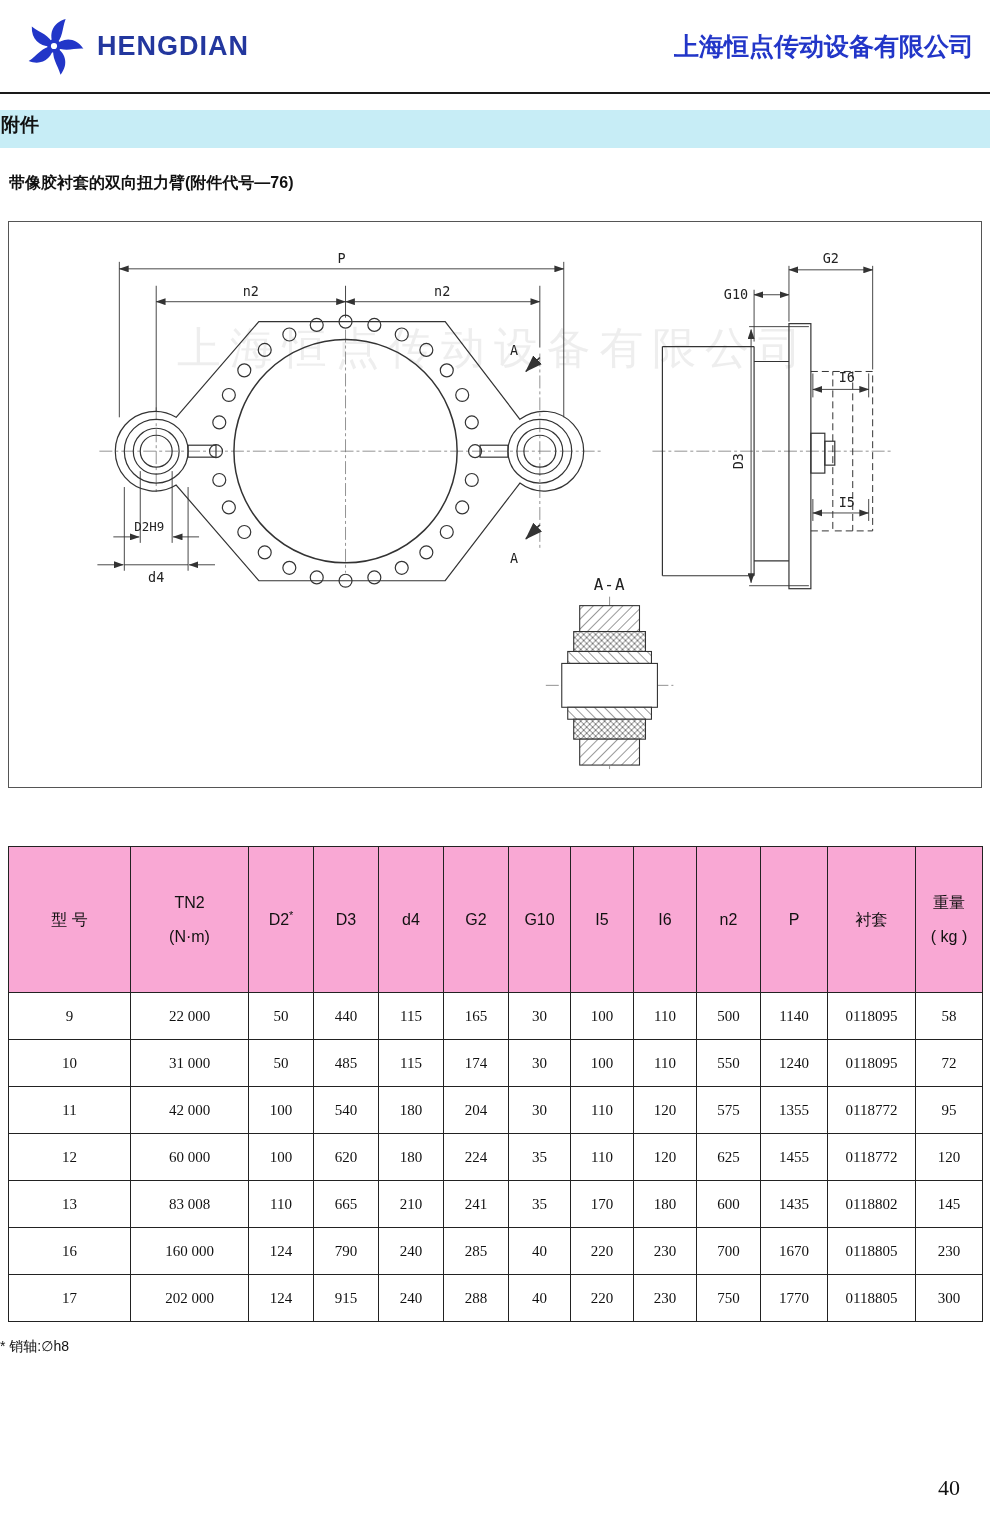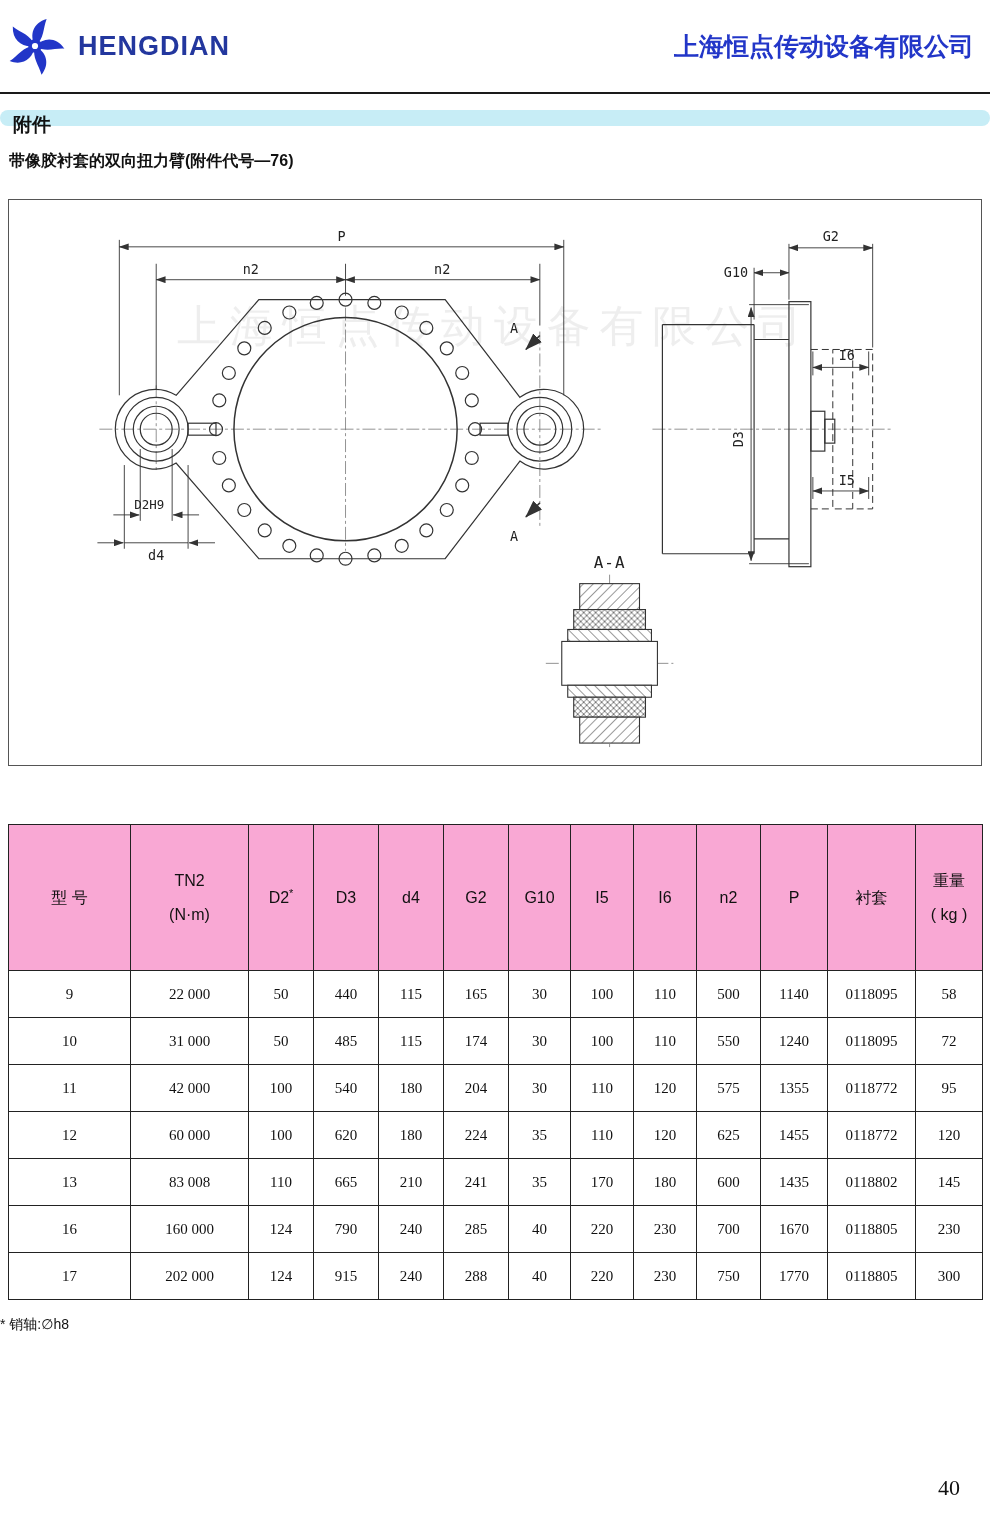--- a/index.html
+++ b/index.html
@@ -1,28 +1,28 @@
 <!DOCTYPE html>
 <html><head>
 <meta charset="utf-8">
 <style>
   html,body { margin:0; padding:0; background:#fff; }
   body { width:990px; height:1513px; font-family:"Liberation Sans",sans-serif; color:#111; }
   .page { position:relative; width:990px; height:1513px; background:#fff; overflow:hidden; }
 
   
   .top-header { display:flex; justify-content:space-between; align-items:center;
-    height:94px; padding:0 16px 0 4px; border-bottom:2px solid #1a1a1a; box-sizing:border-box; }
+    height:94px; padding:0 16px 0 23px; border-bottom:2px solid #1a1a1a; box-sizing:border-box; }
   .logo-wrap { display:flex; align-items:center; gap:12px; }
   .logo-text { font-size:27px; font-weight:600; color:#23379e; letter-spacing:1px; }
   .company-name { font-size:25px; font-weight:bold; color:#2236c8; font-family:"Liberation Serif",serif; }
 
   
-  .section-bar { background:#c7edf6; height:16px; line-height:30px; font-size:19px;
-    font-weight:bold; padding-left:13px; margin-top:16px;border-radius:10px; }
+  .section-bar { background:#c7edf6; height:38px; line-height:30px; font-size:19px;
+    font-weight:bold; padding-left:1px; margin-top:16px; }
   .subtitle { font-size:16px; font-weight:bold; margin:25px 0 0 9px; height:22px; }
 
   
   .drawing-box { position:relative; margin:26px 8px 0 8px; border:1px solid #555;
     height:565px; box-sizing:content-box; }
   .solid { stroke:#333; fill:none; stroke-width:1.2; }
   .dim   { stroke:#333; fill:none; stroke-width:0.9; }
   .dash  { stroke:#333; fill:none; stroke-width:1; stroke-dasharray:7 4; }
   .cl    { stroke:#777; fill:none; stroke-width:0.8; stroke-dasharray:13 3 3 3; }
   .dlab  { font-family:"DejaVu Sans Mono",monospace; font-size:13.5px; fill:#222; stroke:none; }

